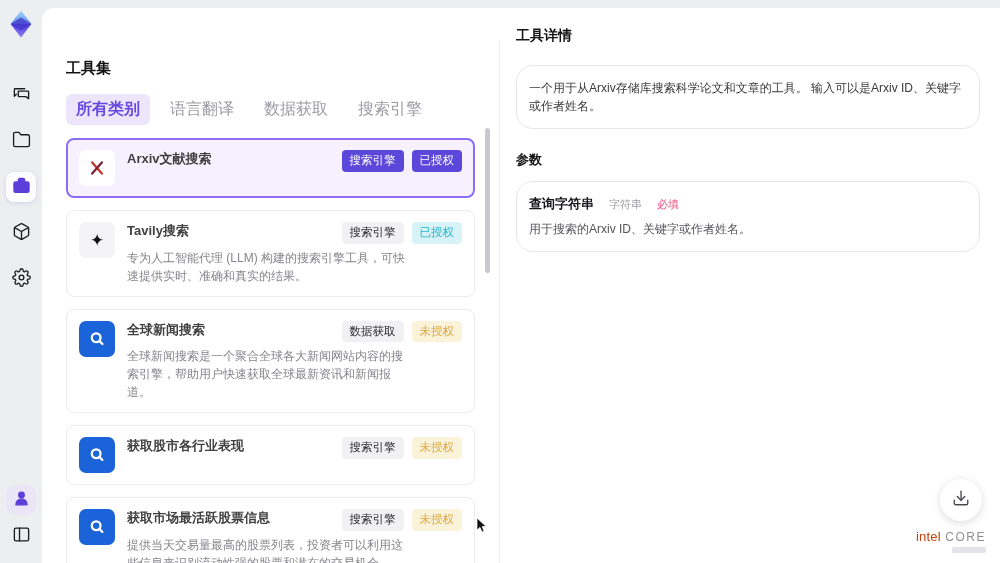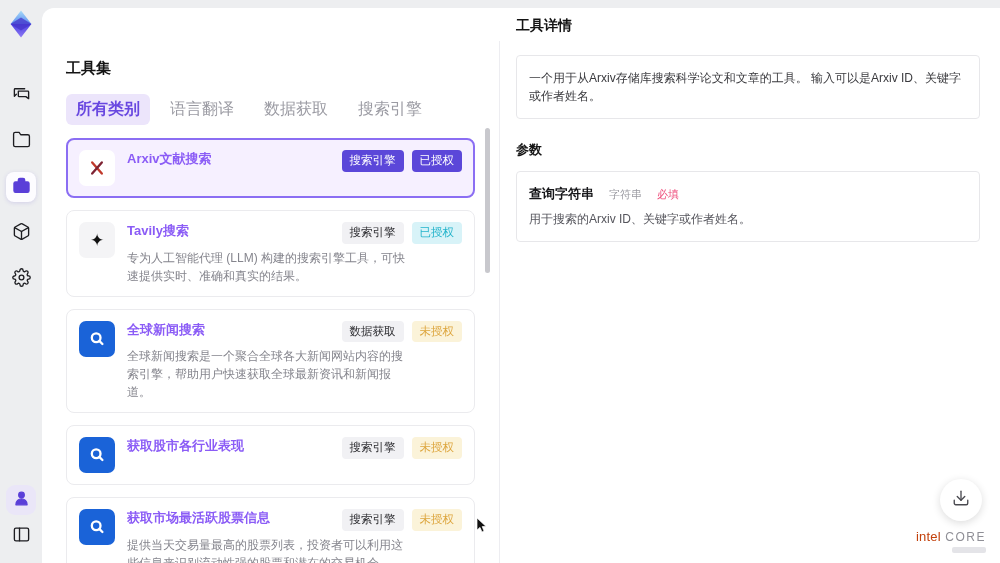--- a/index.html
+++ b/index.html
@@ -30,36 +30,36 @@
   .tab.active { color:#6847e0; background:#ece5fb; font-weight:bold; }
   .tool-list { display:flex; flex-direction:column; gap:12px; }
   .tool-card { display:flex; align-items:flex-start; background:#fff; border:1px solid #ebebee; border-radius:8px; padding:11px 12px; cursor:pointer; }
   .tool-card.selected { border:2px solid #8b6ef3; background:#f6f0ff; padding:10px 11px; }
   .tool-icon { width:36px; height:36px; border-radius:7px; flex:0 0 36px; display:flex; align-items:center; justify-content:center; margin-right:12px; background:#f4f4f6; overflow:hidden; }
   .tool-card.selected .tool-icon { background:#ffffff; }
   .icon-news-blue { background:#1a63d8 !important; }
   .icon-tavily { font-size:17px; color:#111; }
   .tool-body { flex:1; min-width:0; }
   .tool-top { display:flex; align-items:flex-start; }
-  .t-name { font-size:13px; font-weight:bold; color:#8b5cf6; line-height:17px; flex:1; padding-right:8px; white-space:nowrap; }
+  .t-name { font-size:13px; font-weight:bold; color:#404040; line-height:17px; flex:1; padding-right:8px; white-space:nowrap; }
   .t-badges { display:flex; gap:8px; flex:0 0 auto; }
   .badge { font-size:11.5px; line-height:1; padding:5px 8px; border-radius:4px; white-space:nowrap; }
   .badge-purple { background:#5b47d9; color:#ffffff; }
   .badge-gray { background:#f1f1f4; color:#2c2c30; }
   .badge-cyan { background:#d8f3f8; color:#25b4cb; }
   .badge-yellow { background:#fbf3d9; color:#dda63f; }
   .t-desc { font-size:12px; color:#85858d; line-height:18px; margin-top:5px; max-width:284px; }
 
   .scroll-thumb { position:absolute; right:9px; top:87px; width:5px; height:145px; border-radius:3px; background:#c8c8cd; }
 
   
-  .detail-panel { flex:1; position:relative; padding:9px 20px 0 16px; }
+  .detail-panel { flex:1; position:relative; padding:19px 20px 0 16px; }
   .detail-title { font-size:14px; font-weight:bold; color:#141414; margin-bottom:20px; }
   .section-heading { font-size:13px; font-weight:bold; color:#141414; margin-bottom:12px; }
-  .info-box { border:1px solid #e7e7ea; border-radius:4px; padding:13px 12px; margin-bottom:22px; background:#fff; }
+  .info-box { border:1px solid #e7e7ea; border-radius:17px; padding:13px 12px; margin-bottom:22px; background:#fff; }
   .intro-text { font-size:12px; color:#3a3a3e; line-height:18px; }
   .param-row { display:flex; align-items:baseline; gap:15px; margin-bottom:8px; }
   .param-name { font-size:13px; font-weight:bold; color:#17171a; }
   .param-type { font-size:11px; color:#9a9aa1; }
   .param-required { font-size:11px; color:#ef4f7d; }
   .param-desc { font-size:12px; color:#55555c; line-height:17px; }
 
   
   .fab { position:absolute; right:18px; bottom:42px; width:42px; height:42px; border-radius:50%; background:#fff; box-shadow:0 2px 8px rgba(0,0,0,.14); display:flex; align-items:center; justify-content:center; cursor:pointer; }
   .fab svg { width:18px; height:18px; stroke:#4a4a50; fill:none; stroke-width:1.8; stroke-linecap:round; stroke-linejoin:round; }

